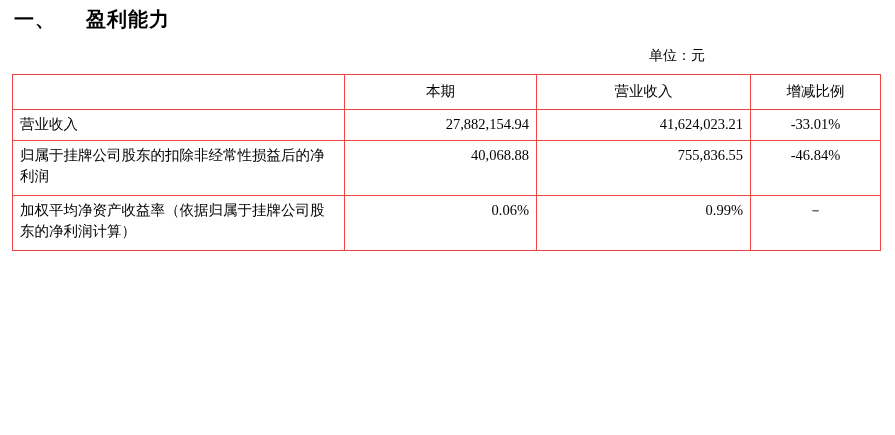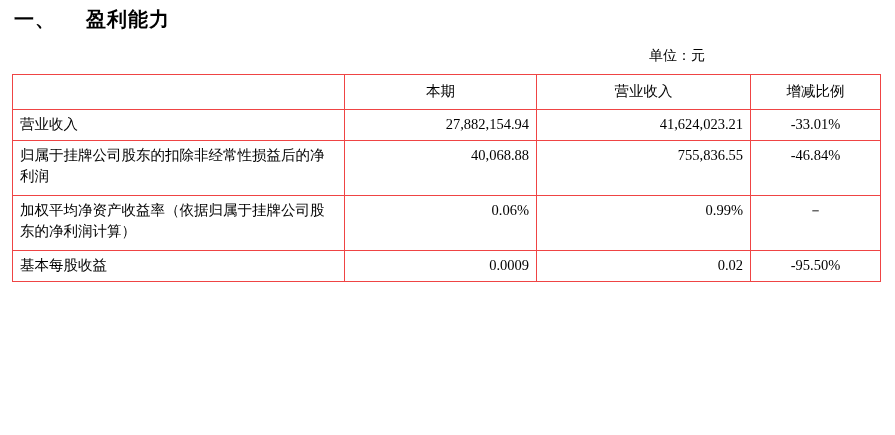--- a/index.html
+++ b/index.html
@@ -117,22 +117,16 @@
         <td class="num">40,068.88</td>
         <td class="num">755,836.55</td>
         <td class="ratio">-46.84%</td>
       </tr>
       <tr class="h2">
         <td class="label">加权平均净资产收益率（依据归属于挂牌公司股东的净利润计算）</td>
         <td class="num">0.06%</td>
         <td class="num">0.99%</td>
         <td class="ratio">－</td>
       </tr>
-      <tr class="h1">
-        <td class="label">基本每股收益</td>
-        <td class="num">0.0009</td>
-        <td class="num">0.02</td>
-        <td class="ratio">-95.50%</td>
-      </tr>
     </tbody>
   </table>
 
 </div>
 
 </body></html>

